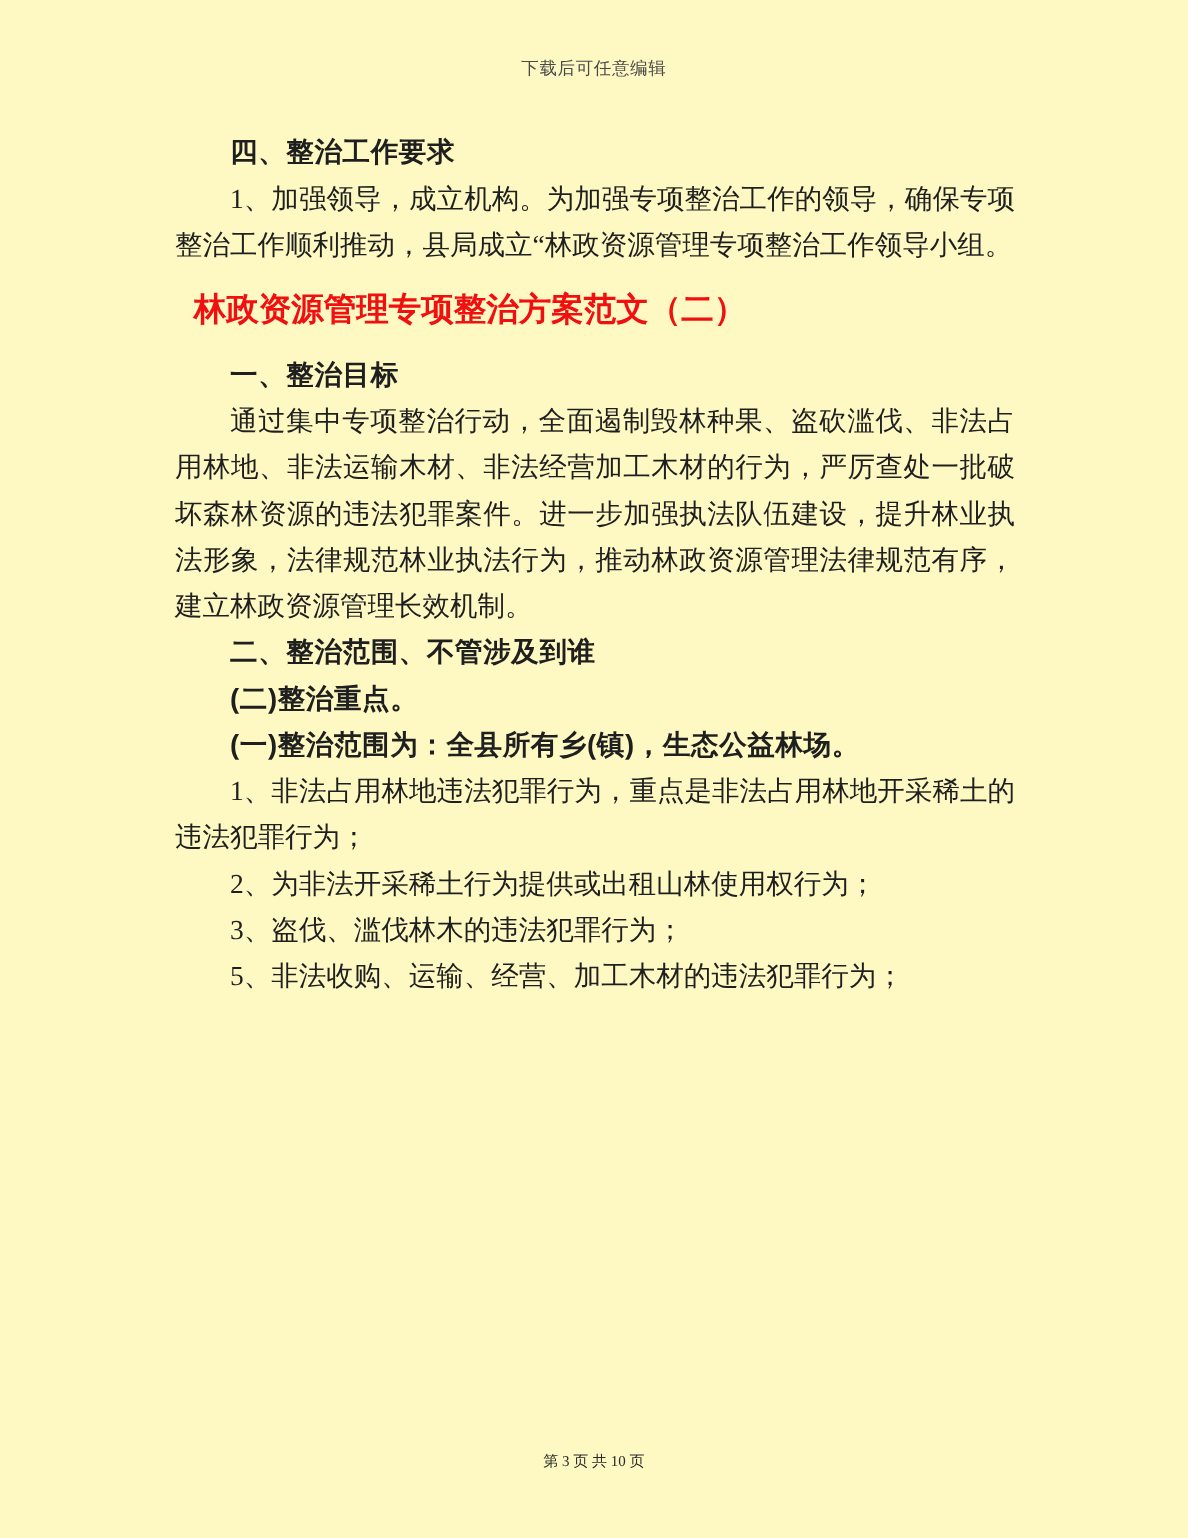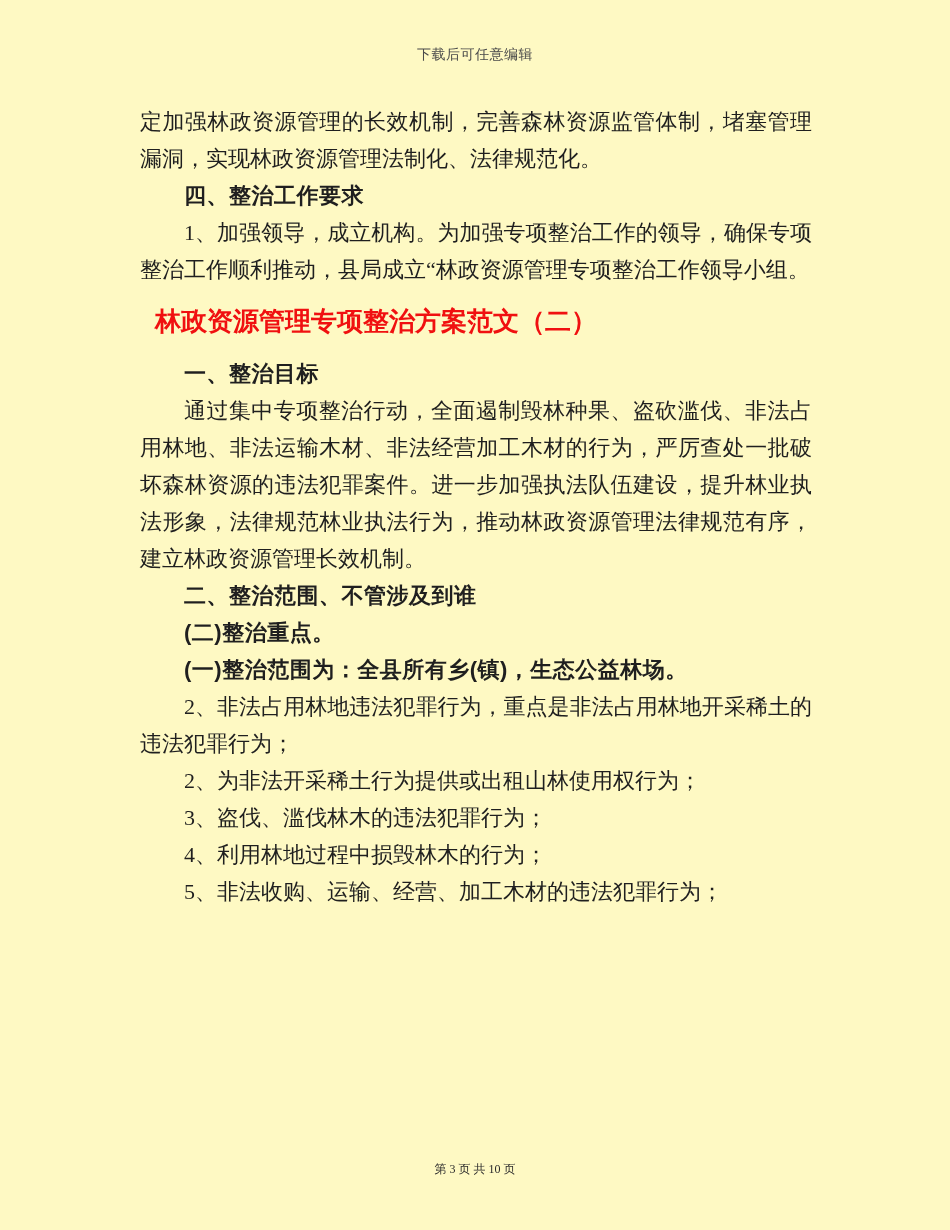--- a/index.html
+++ b/index.html
@@ -71,46 +71,44 @@
 </style>
 </head>
 <body>
 
 <div class="page">
 
   <div class="header-note">下载后可任意编辑</div>
 
   <div class="content">
 
-    <p class="para-cont">定加强林政资源管理的长效机制，完善森林资源监管体制，堵塞管理漏洞，实现林政资源管理法制化、法律规范化。</p>
 
     <p class="heading">四、整治工作要求</p>
 
     <p class="para">1、加强领导，成立机构。为加强专项整治工作的领导，确保专项整治工作顺利推动，县局成立“林政资源管理专项整治工作领导小组。</p>
 
 
     <p class="title-red" style="color:#f01010;">林政资源管理专项整治方案范文（二）</p>
 
     <p class="heading">一、整治目标</p>
 
     <p class="para">通过集中专项整治行动，全面遏制毁林种果、盗砍滥伐、非法占用林地、非法运输木材、非法经营加工木材的行为，严厉查处一批破坏森林资源的违法犯罪案件。进一步加强执法队伍建设，提升林业执法形象，法律规范林业执法行为，推动林政资源管理法律规范有序，建立林政资源管理长效机制。</p>
 
     <p class="heading">二、整治范围、不管涉及到谁</p>
 
     <p class="heading">(二)整治重点。</p>
 
     <p class="heading">(一)整治范围为：全县所有乡(镇)，生态公益林场。</p>
 
-    <p class="para">2、非法占用林地违法犯罪行为，重点是非法占用林地开采稀土的违法犯罪行为；</p>
+    <p class="para">1、非法占用林地违法犯罪行为，重点是非法占用林地开采稀土的违法犯罪行为；</p>
 
     <p class="para">2、为非法开采稀土行为提供或出租山林使用权行为；</p>
 
     <p class="para">3、盗伐、滥伐林木的违法犯罪行为；</p>
 
-    <p class="para">4、利用林地过程中损毁林木的行为；</p>
 
     <p class="para">5、非法收购、运输、经营、加工木材的违法犯罪行为；</p>
 
   </div>
 
   <div class="footer">第 3 页 共 10 页</div>
 
 </div>
 
 </body></html>

